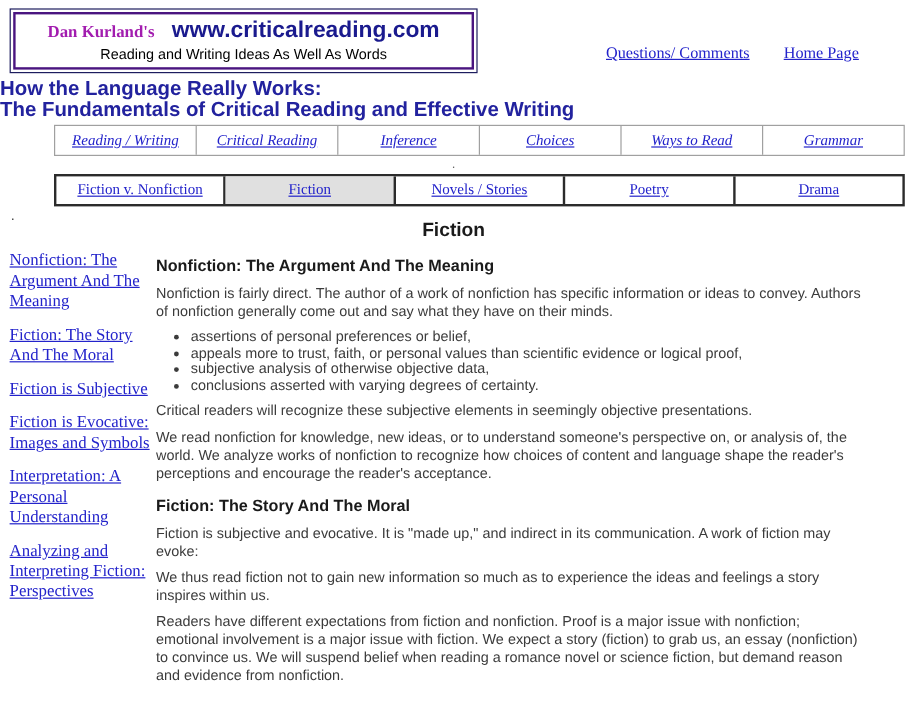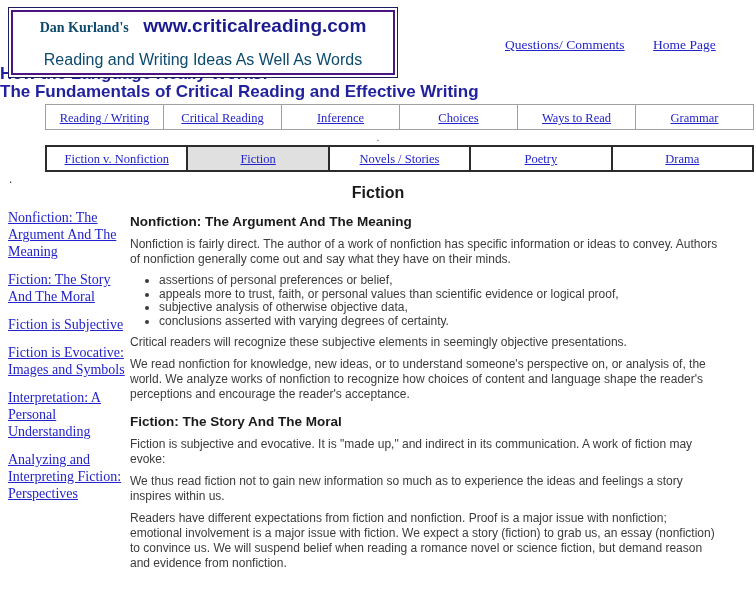--- a/index.html
+++ b/index.html
@@ -7,33 +7,33 @@
   body {
     width:756px; height:600px; overflow:hidden; position:relative;
     font-family:"Liberation Sans", sans-serif; color:#3b3b3b;
   }
   a { color:#2323cb; text-decoration:underline; cursor:pointer; }
 
   
   .header { position:relative; height:58px; }
   .brand-box { position:absolute; left:8px; top:7px; width:390px; border:1px solid #1d1d5e; padding:2px; background:#fff; }
   .brand-inner { border:2px solid #4a1580; text-align:center; padding:3px 4px 4px; }
-  .brand-owner { font-family:"Liberation Serif", serif; font-weight:bold; font-size:14px; color:#0c4a6e; }
+  .brand-owner { font-family:"Liberation Serif", serif; font-weight:bold; font-size:14px; color:#a21caf; }
   .brand-url { font-weight:bold; font-size:19px; color:#1a1a8e; margin-left:10px; }
-  .tagline { font-size:16px; color:#0c4a6e; margin-top:14px; }
+  .tagline { font-size:12px; color:#000000; margin-top:1px; }
   .header-links { position:absolute; left:505px; top:35px; white-space:nowrap; }
   .hlink { font-family:"Liberation Serif", serif; font-size:13.5px; margin-right:24px; }
 
   
   .main-title { text-align:left; padding-top:7px; color:#22229e; font-weight:bold; font-size:17px; line-height:18px; }
 
   
   .navtbl { margin-left:45px; width:709px; display:flex; background:#fff; }
   .nav1 { margin-top:3px; border:1px solid #a0a0a0; }
-  .nav1 .cell { flex:1; border-right:1px solid #a0a0a0; text-align:center; padding:3px 2px; }
+  .nav1 .cell { flex:1; border-right:1px solid #a0a0a0; text-align:center; padding:3px 2px;font-style:italic; }
   .nav1 .cell:last-child { border-right:none; }
   .nav2 { border:2px solid #2b2b2b; }
   .nav2 .cell { flex:1; border-right:2px solid #2b2b2b; text-align:center; padding:2px 2px 3px; }
   .nav2 .cell:last-child { border-right:none; }
   .nav2 .cell.active { background:#e0e0e0; }
   .navtbl a { font-family:"Liberation Serif", serif; font-size:12.5px; }
   .dot-row { height:15px; text-align:center; font-size:11px; color:#666; line-height:15px; }
 
   
   .page-title { text-align:center; margin-top:11px; font-size:16px; line-height:19px; font-weight:bold; color:#1a1a1a; }

